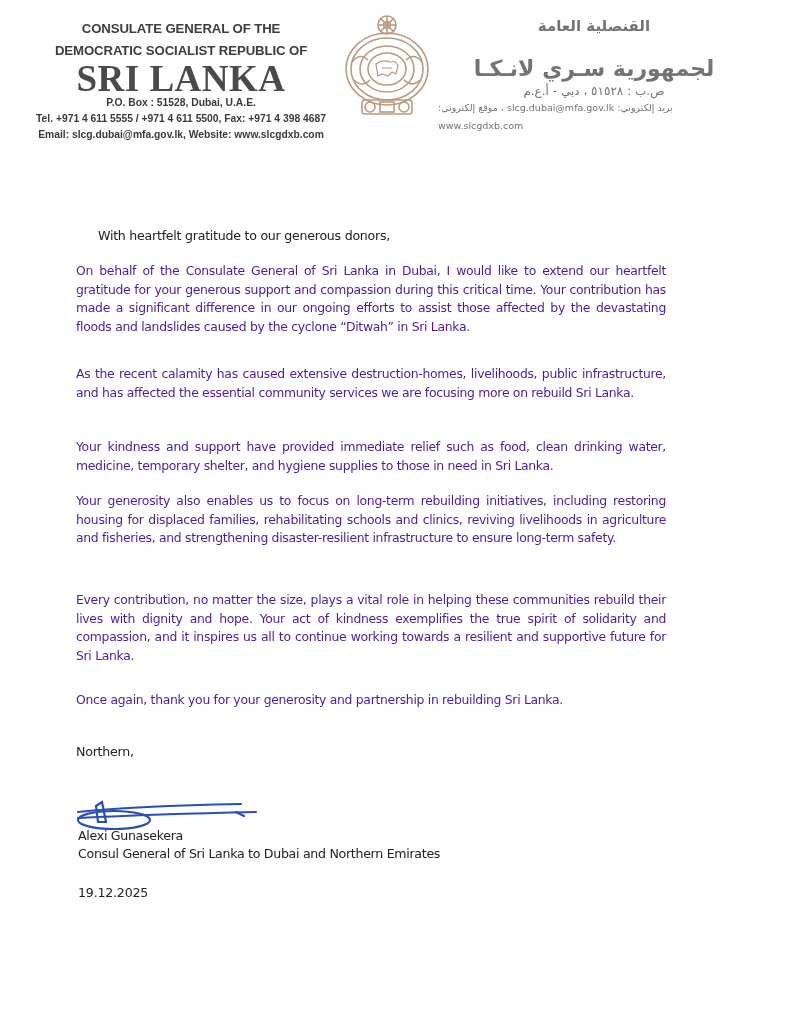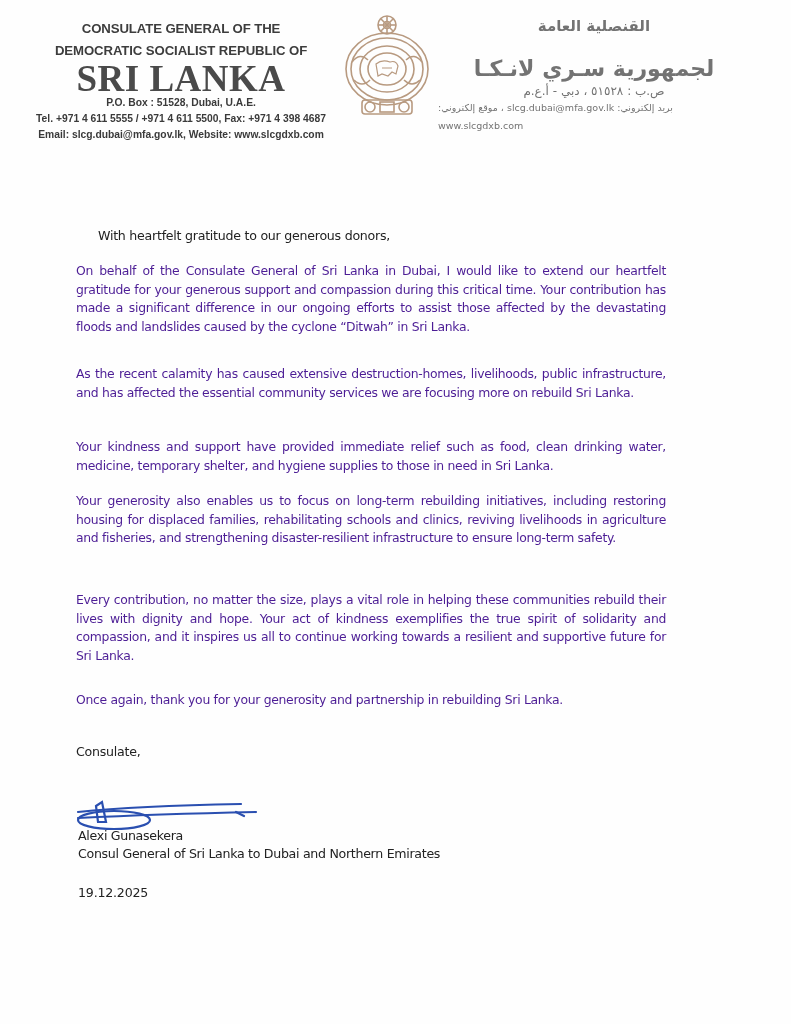--- a/index.html
+++ b/index.html
@@ -86,21 +86,21 @@
 
   <div class="salutation">With heartfelt gratitude to our generous donors,</div>
 
   <p class="para" style="top:262px;">On behalf of the Consulate General of Sri Lanka in Dubai, I would like to extend our heartfelt gratitude for your generous support and compassion during this critical time. Your contribution has made a significant difference in our ongoing efforts to assist those affected by the devastating floods and landslides caused by the cyclone “Ditwah” in Sri Lanka.</p>
   <p class="para" style="top:365px;">As the recent calamity has caused extensive destruction-homes, livelihoods, public infrastructure, and has affected the essential community services we are focusing more on rebuild Sri Lanka.</p>
   <p class="para" style="top:492px;">Your generosity also enables us to focus on long-term rebuilding initiatives, including restoring housing for displaced families, rehabilitating schools and clinics, reviving livelihoods in agriculture and fisheries, and strengthening disaster-resilient infrastructure to ensure long-term safety.</p>
   <p class="para" style="top:438px;">Your kindness and support have provided immediate relief such as food, clean drinking water, medicine, temporary shelter, and hygiene supplies to those in need in Sri Lanka.</p>
   <p class="para" style="top:591px;">Every contribution, no matter the size, plays a vital role in helping these communities rebuild their lives with dignity and hope. Your act of kindness exemplifies the true spirit of solidarity and compassion, and it inspires us all to continue working towards a resilient and supportive future for Sri Lanka.</p>
   <p class="para" style="top:691px;">Once again, thank you for your generosity and partnership in rebuilding Sri Lanka.</p>
 
-  <div class="closing">Consulate,</div>
+  <div class="closing">Northern,</div>
 
   <div class="signature">
     <svg width="190" height="40" viewBox="0 0 190 40">
       <g fill="none" stroke="#2a4fb0" stroke-width="2.2" stroke-linecap="round">
         <path d="M2 12 Q60 6 165 4"></path>
         <path d="M2 18 Q80 14 180 12"></path>
         <path d="M20 6 L26 2 L30 22 L22 22 Z"></path>
         <ellipse cx="38" cy="20" rx="36" ry="9"></ellipse>
         <path d="M160 12 L168 16"></path>
       </g>

